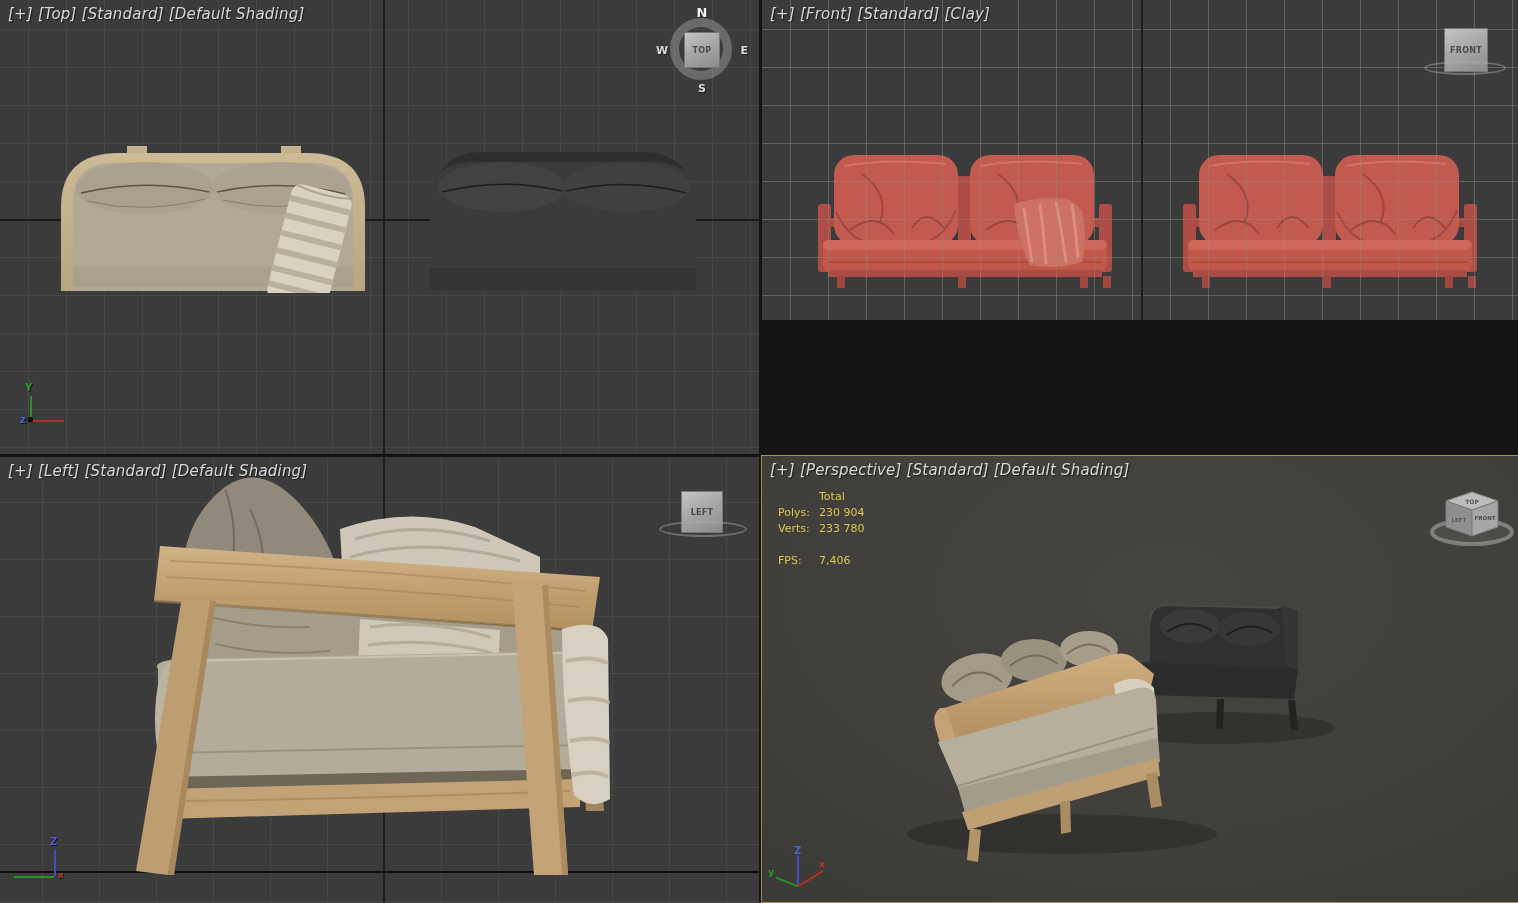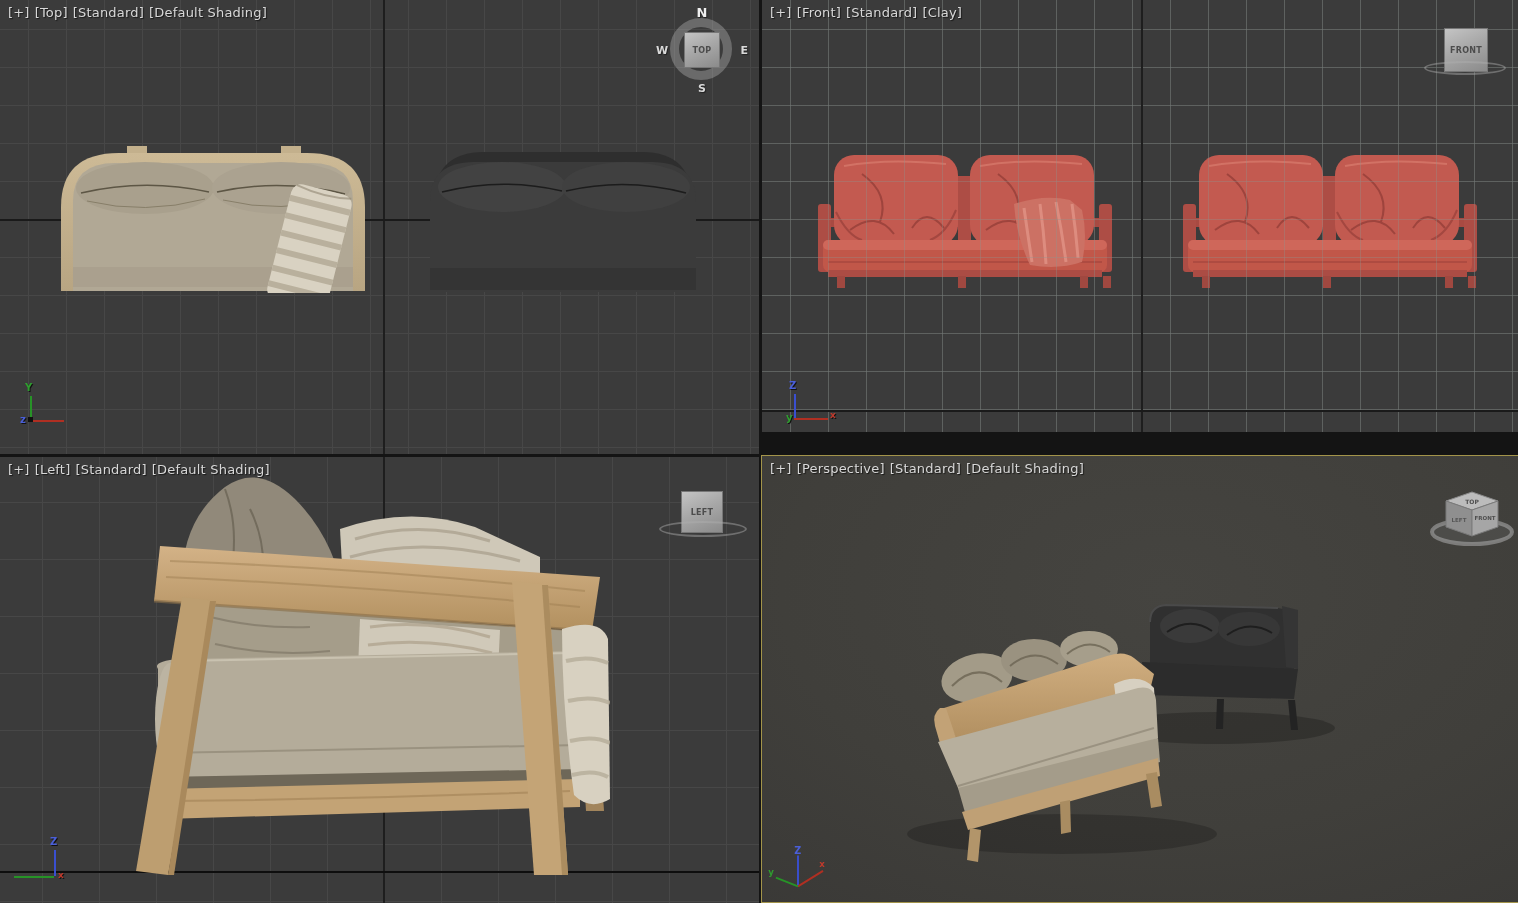--- a/index.html
+++ b/index.html
@@ -2,21 +2,21 @@
 <html><head>
 <meta charset="utf-8">
 <style>
   * { margin:0; padding:0; box-sizing:border-box; }
   html,body { width:1518px; height:903px; background:#141414; overflow:hidden;
               font-family:"DejaVu Sans","Liberation Sans",sans-serif; }
   #stage { position:relative; width:1518px; height:903px; background:#141414; }
 
   .viewport { position:absolute; background:#3b3b3b; overflow:hidden; }
   #vp-top         { left:0;   top:0;   width:759px; height:454px; }
-  #vp-front       { left:762px; top:0; width:756px; height:432px; }
+  #vp-front       { left:762px; top:0; width:756px; height:320px; }
   #vp-left        { left:0;   top:457px; width:759px; height:446px; }
   #vp-persp       { left:761px; top:455px; width:898px; height:448px;
                     border:1px solid #a3944a;
                     background:radial-gradient(ellipse at 45% 30%, #454440 0%, #403f3b 55%, #393836 100%); }
 
   .grid-layer { position:absolute; inset:0; z-index:0; pointer-events:none;
     background-image:
       linear-gradient(to right, #474747 1px, transparent 1px),
       linear-gradient(to bottom, #474747 1px, transparent 1px);
     background-size:38px 38px; background-position:-10px -9px; }
@@ -24,22 +24,22 @@
   #vp-front .grid-layer.overlay { z-index:2; opacity:.75;
     background-image:
       linear-gradient(to right, rgba(140,150,146,.45) 1px, transparent 1px),
       linear-gradient(to bottom, rgba(140,150,146,.45) 1px, transparent 1px); }
   .axis-line-v { position:absolute; top:0; bottom:0; width:2px; background:#1e1e1e; pointer-events:none; }
   .axis-line-h { position:absolute; left:0; right:0; height:2px; background:#1a1a1a; pointer-events:none; }
 
   .sofa-svg { position:absolute; z-index:1; }
   .ui-layer { z-index:3; }
 
-  .vp-label { position:absolute; left:8px; top:5px; z-index:3; font-size:13px; color:#d8d8d8;
-              text-shadow:1px 1px 1px rgba(0,0,0,.6); letter-spacing:.2px; white-space:nowrap; }
+  .vp-label { position:absolute; left:8px; top:5px; z-index:3; font-size:15px; color:#d8d8d8;
+              text-shadow:1px 1px 1px rgba(0,0,0,.6); letter-spacing:.2px; white-space:nowrap;font-style:italic; }
   .vp-label span { margin-right:5px; cursor:pointer; }
 
   
   .stats { position:absolute; left:16px; top:33px; z-index:3; font-size:11px; color:#dcc84d; line-height:16px; }
   .stats-row { white-space:nowrap; }
   .stats-label { display:inline-block; width:41px; }
   .stats-row.gap { margin-top:16px; }
 
   
   .watermark { position:absolute; left:326px; top:240px; z-index:4; font-size:72px; font-weight:bold;
@@ -320,20 +320,26 @@
         <path d="M208,372 l11,2 l-3,32 l-11,-2 Z" fill="#b2956a"></path>
         <path d="M384,318 l11,-2 l5,34 l-11,2 Z" fill="#a98c61"></path>
         <path d="M298,346 l10,-2 l1,32 l-10,2 Z" fill="#a98c61"></path>
       </g>
     </svg>
 
     <div class="vp-label ui-layer">
       <span>[+]</span><span>[Perspective]</span><span>[Standard]</span><span>[Default Shading]</span>
     </div>
 
+    <div class="stats">
+      <div class="stats-row"><span class="stats-label"></span><span>Total</span></div>
+      <div class="stats-row"><span class="stats-label">Polys:</span><span>230 904</span></div>
+      <div class="stats-row"><span class="stats-label">Verts:</span><span>233 780</span></div>
+      <div class="stats-row gap"><span class="stats-label">FPS:</span><span>7,406</span></div>
+    </div>
 
 
     <svg style="position:absolute;left:664px;top:28px;z-index:3" width="92" height="64" viewBox="0 0 92 64">
       <ellipse cx="46" cy="48" rx="40" ry="12" fill="rgba(110,110,110,.25)" stroke="rgba(165,165,165,.6)" stroke-width="4"></ellipse>
       <polygon points="46,8 72,17 46,26 20,17" fill="#bcbcbc" stroke="#8a8a8a" stroke-width="1"></polygon>
       <polygon points="20,17 46,26 46,52 20,43" fill="#8f8f8f" stroke="#7a7a7a" stroke-width="1"></polygon>
       <polygon points="46,26 72,17 72,43 46,52" fill="#a6a6a6" stroke="#7a7a7a" stroke-width="1"></polygon>
       <text x="46" y="20" font-size="6" font-weight="bold" fill="#4e4e4e" text-anchor="middle">TOP</text>
       <text x="33" y="38" font-size="5.5" font-weight="bold" fill="#565656" text-anchor="middle">LEFT</text>
       <text x="59" y="36" font-size="5.5" font-weight="bold" fill="#4e4e4e" text-anchor="middle">FRONT</text>

